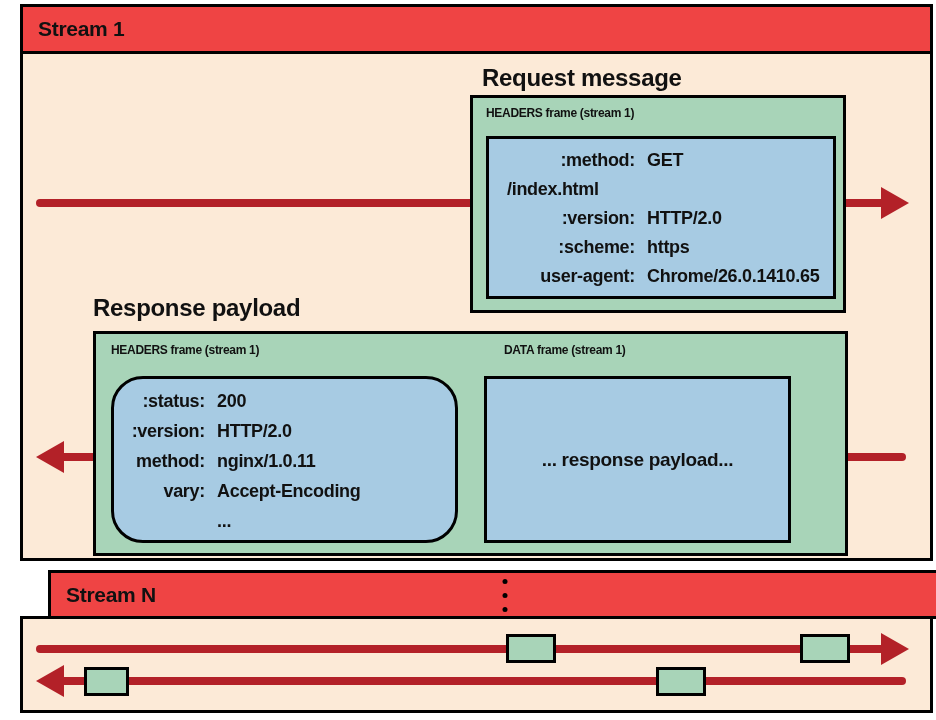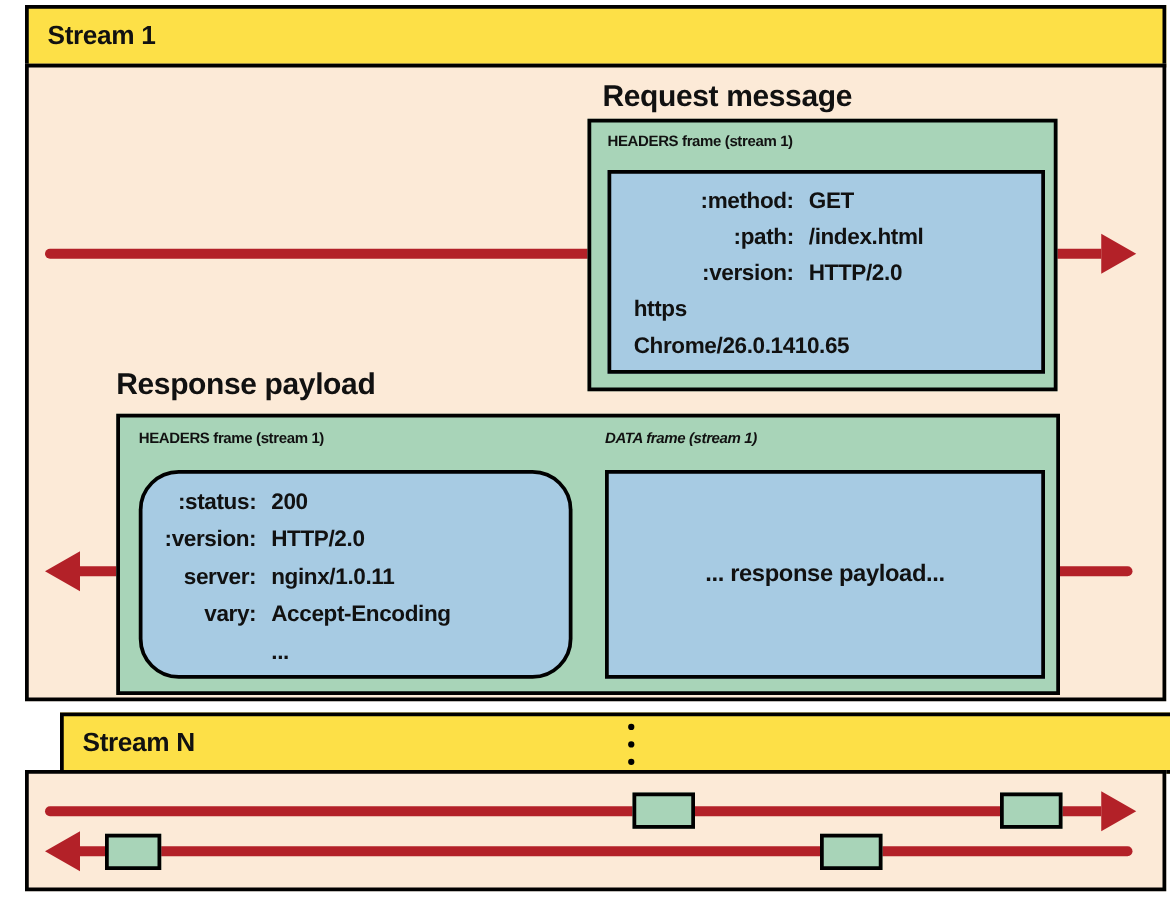--- a/index.html
+++ b/index.html
@@ -19,21 +19,21 @@
   .canvas{
     position:relative;
     width:936px;height:720px;
     background:#fff;
     overflow:hidden;
   }
   
   .title-bar{
     position:absolute;
     left:20px;width:913px;height:50px;
-    background:#fde047;
+    background:#ef4444;
     border:3px solid #000;
     display:flex;align-items:center;
     padding:0 0 0 15px;
     font-size:21px;font-weight:700;letter-spacing:-0.3px;
   }
   #stream1-bar{top:4px;}
   #streamN-bar{top:570px;height:49px;margin-left:28px;}
   .vdots{
     position:absolute;
     left:50%;transform:translateX(-50%);
@@ -124,66 +124,67 @@
     <div class="msg-label" style="left:459px;top:10px;">Request message</div>
 
     <div class="frame" id="request-frame" style="left:447px;top:41px;width:376px;height:218px;">
       <div class="frame-title" style="left:13px;top:8px;">HEADERS frame (stream 1)</div>
       <div class="kv-box" style="left:13px;top:38px;width:350px;height:163px;">
         <div class="kv-row">
           <span class="kv-key">:method:</span>
           <span class="kv-val">GET</span>
         </div>
         <div class="kv-row">
-          <span class="kv-key">:path:</span>
           <span class="kv-val">/index.html</span>
         </div>
         <div class="kv-row">
           <span class="kv-key">:version:</span>
           <span class="kv-val">HTTP/2.0</span>
         </div>
         <div class="kv-row">
+          <span class="kv-key">:scheme:</span>
           <span class="kv-val">https</span>
         </div>
         <div class="kv-row">
+          <span class="kv-key">user-agent:</span>
           <span class="kv-val">Chrome/26.0.1410.65</span>
         </div>
       </div>
     </div>
 
     <div class="msg-label" style="left:70px;top:240px;">Response payload</div>
 
     <div class="frame" id="response-frame" style="left:70px;top:277px;width:755px;height:225px;">
       <div class="frame-title" style="left:15px;top:9px;">HEADERS frame (stream 1)</div>
-      <div class="frame-title" style="left:388px;top:9px;font-style:italic;">DATA frame (stream 1)</div>
+      <div class="frame-title" style="left:408px;top:9px;">DATA frame (stream 1)</div>
 
       <div class="kv-box" id="response-headers-kv" style="left:15px;top:42px;width:347px;height:167px;border-radius:32px;">
         <div class="kv-row">
           <span class="kv-key">:status:</span>
           <span class="kv-val">200</span>
         </div>
         <div class="kv-row">
           <span class="kv-key">:version:</span>
           <span class="kv-val">HTTP/2.0</span>
         </div>
         <div class="kv-row">
-          <span class="kv-key">server:</span>
+          <span class="kv-key">method:</span>
           <span class="kv-val">nginx/1.0.11</span>
         </div>
         <div class="kv-row">
           <span class="kv-key">vary:</span>
           <span class="kv-val">Accept-Encoding</span>
         </div>
         <div class="kv-row">
           <span class="kv-key"></span>
           <span class="kv-val">...</span>
         </div>
       </div>
 
-      <div class="payload-box" style="left:388px;top:42px;width:352px;height:167px;">
+      <div class="payload-box" style="left:388px;top:42px;width:307px;height:167px;">
         <span>... response payload...</span>
       </div>
     </div>
   </div>
 
   <div class="title-bar" id="streamN-bar">
     <span>Stream N</span>
     <span class="vdots">
       <span class="dot"></span>
         <span class="dot"></span>

